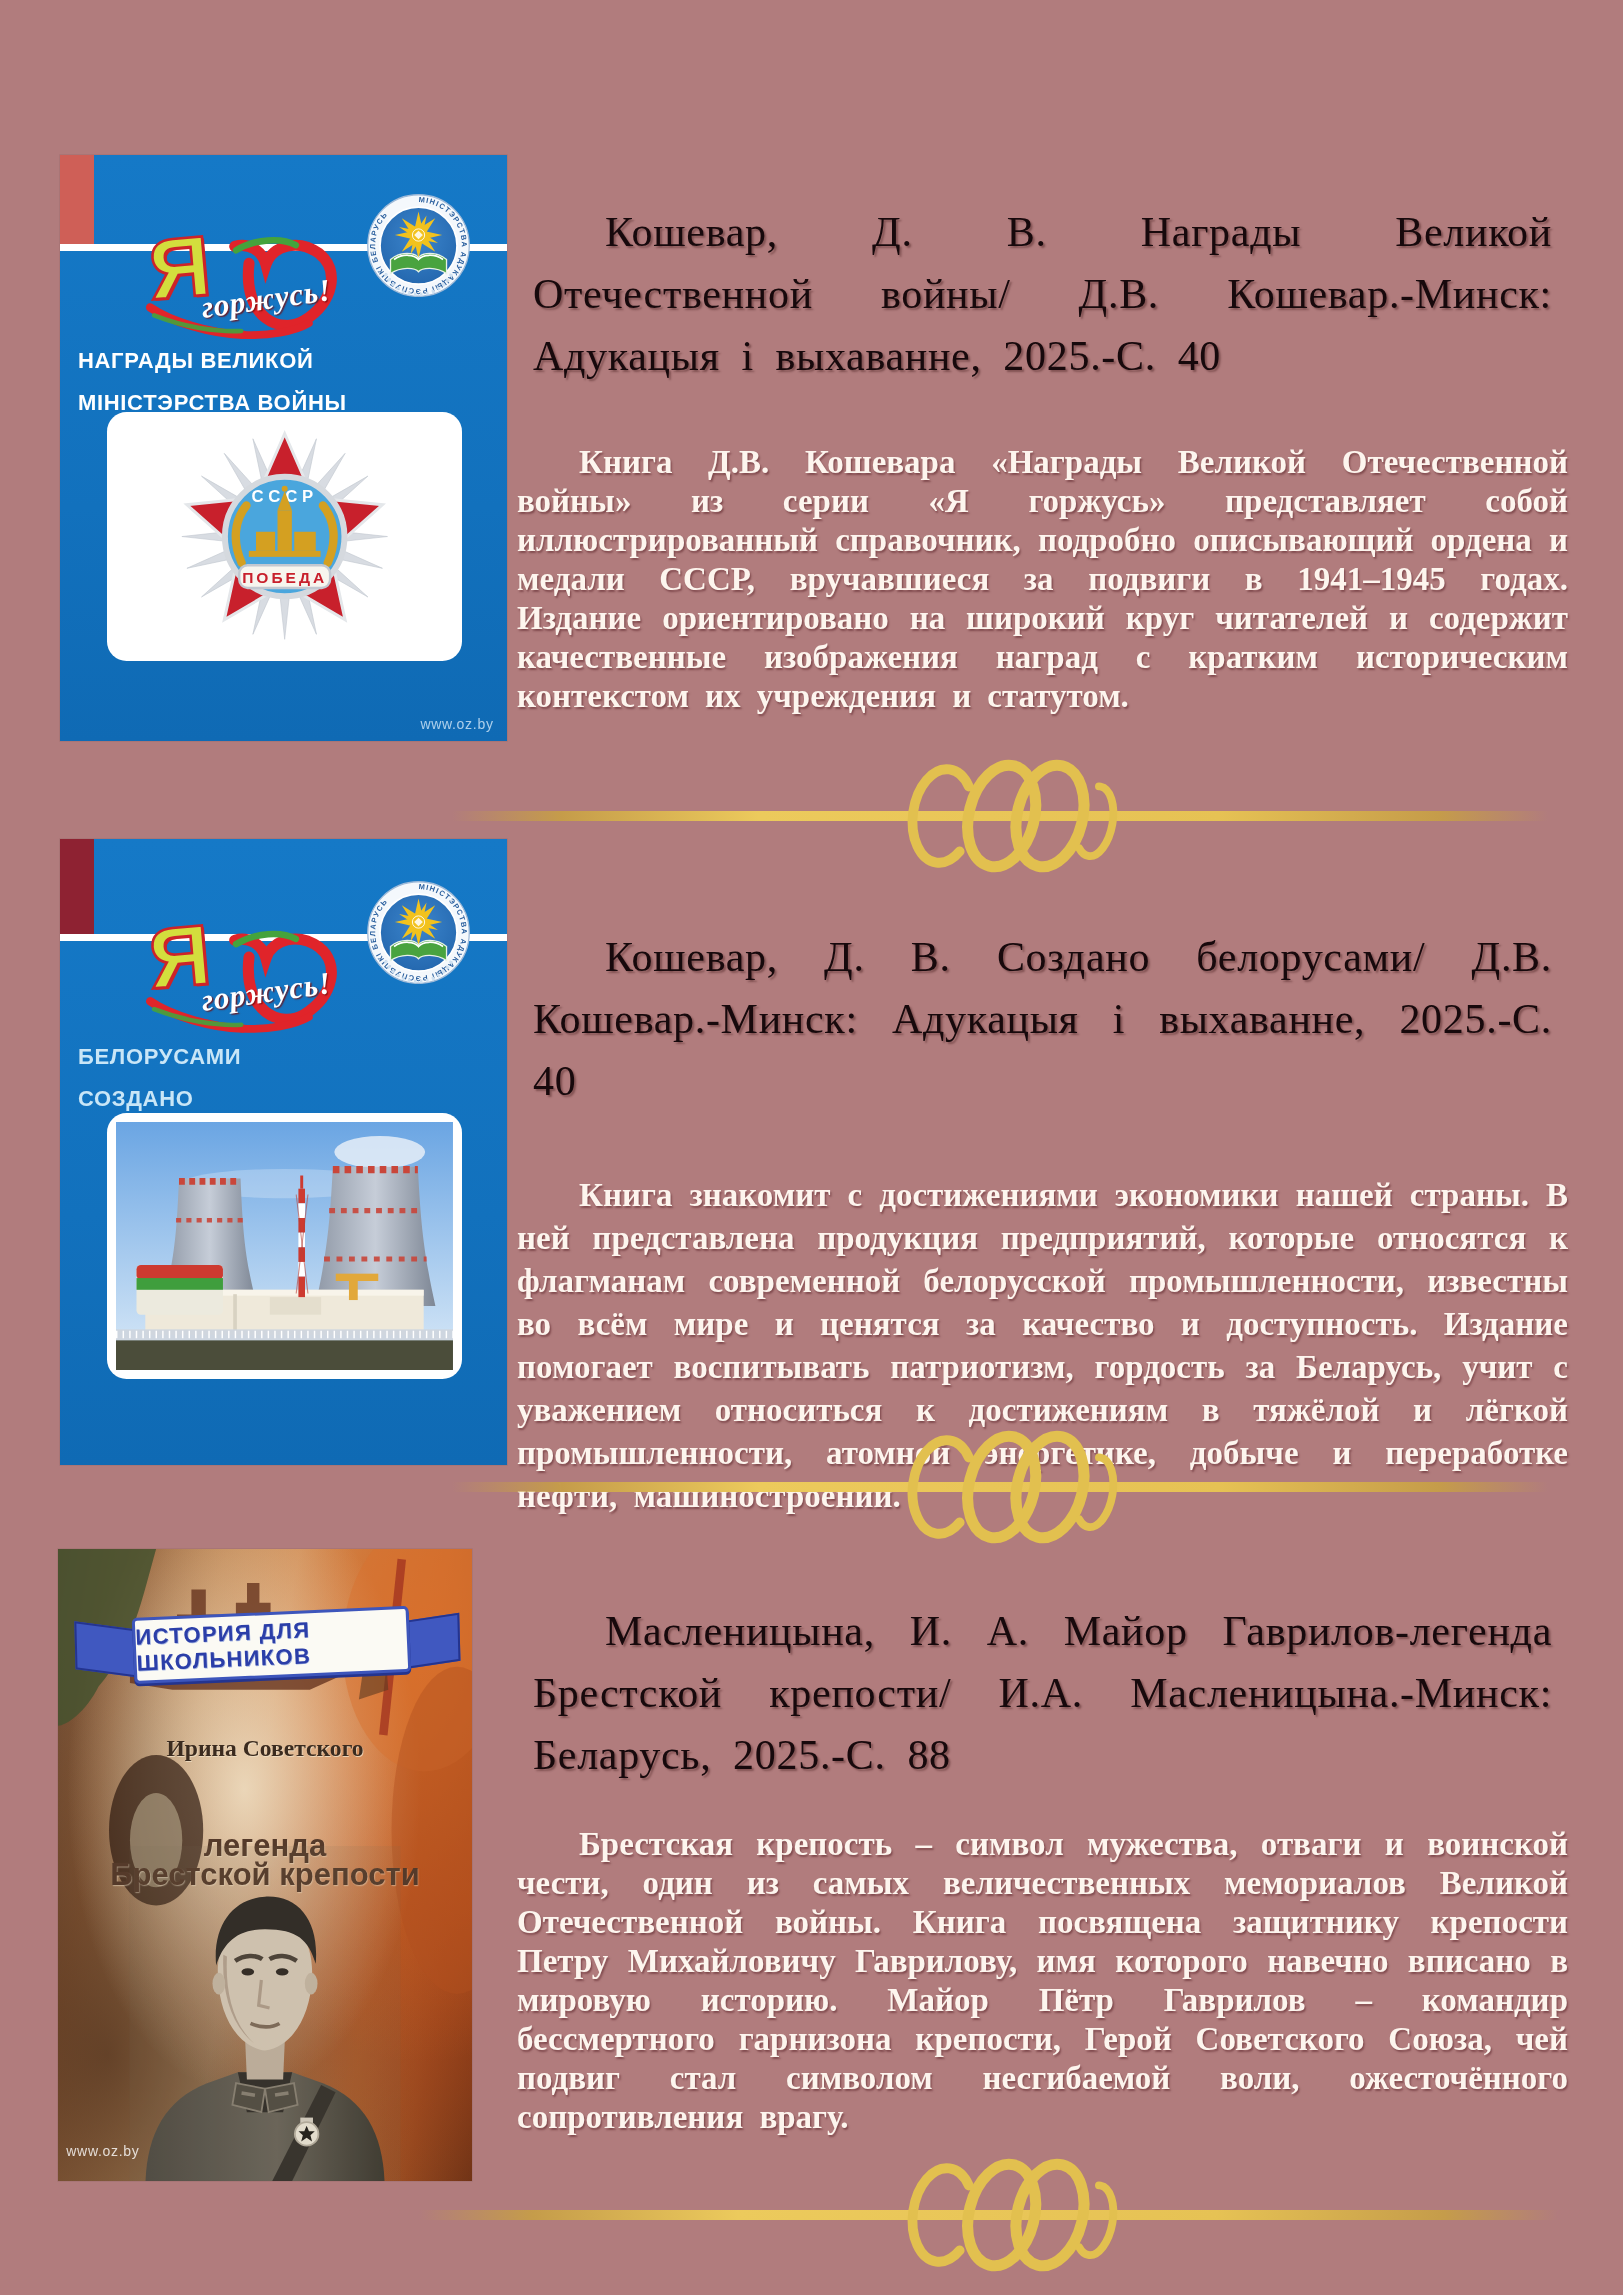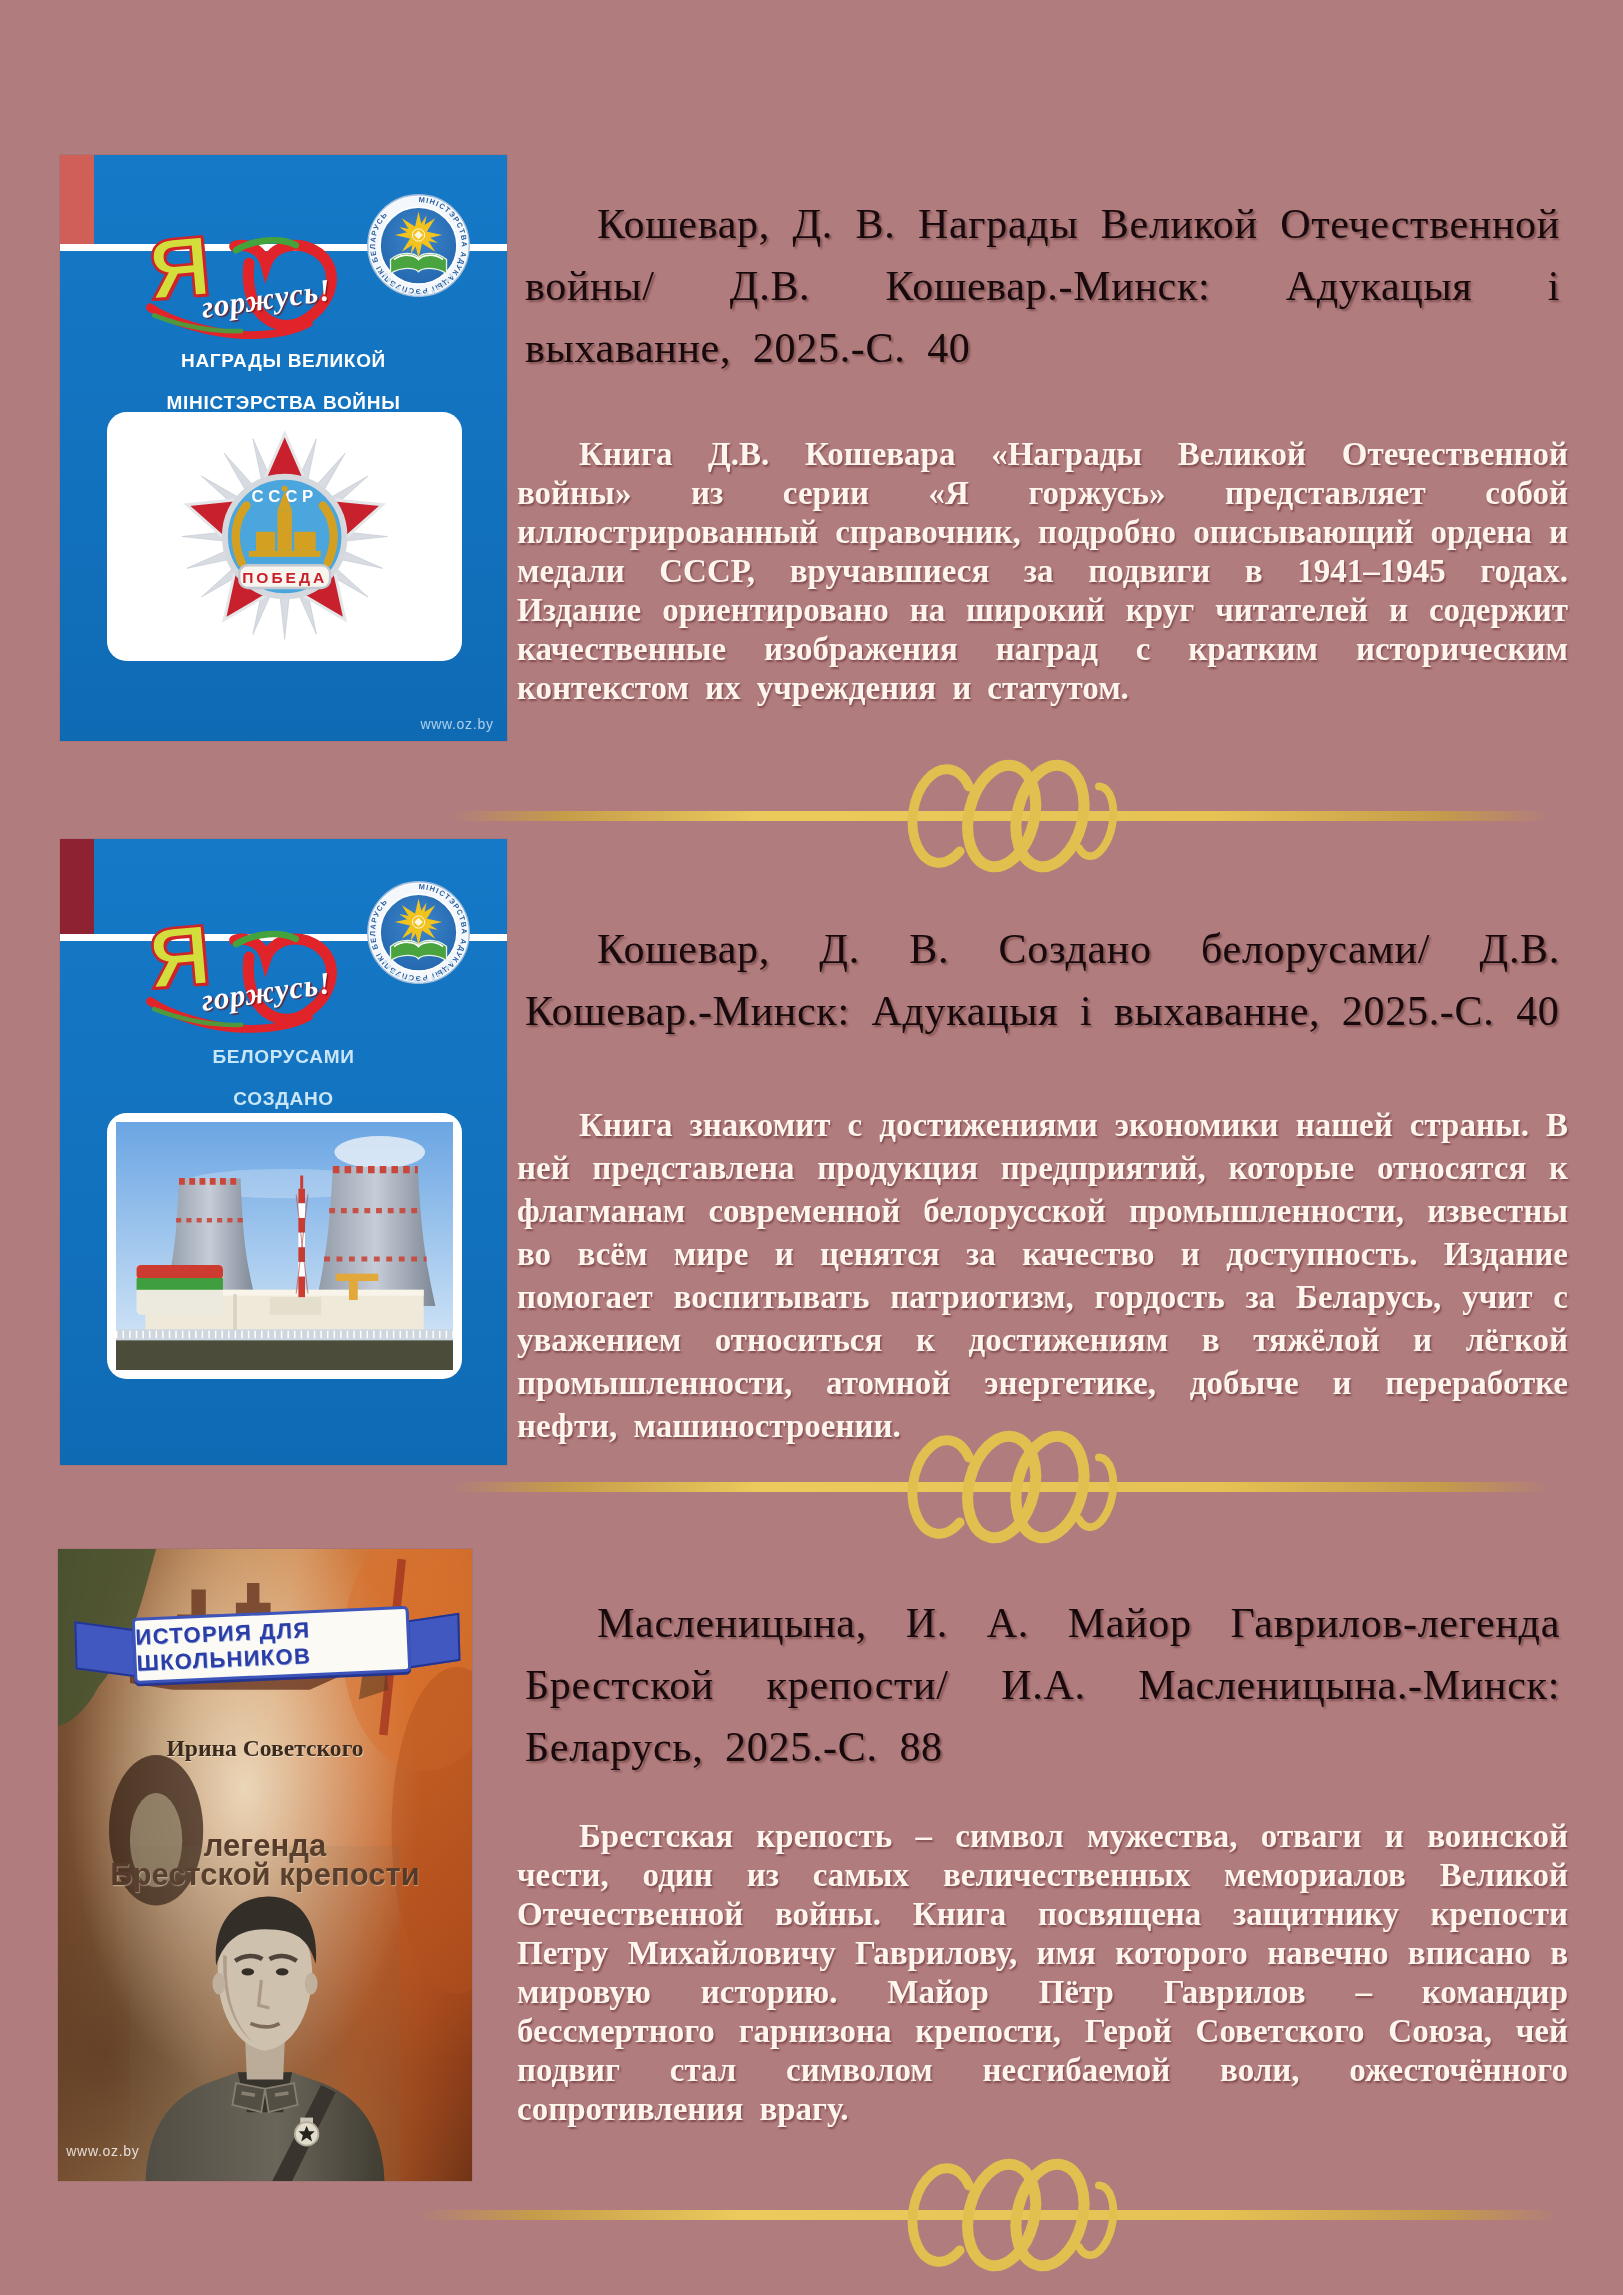--- a/index.html
+++ b/index.html
@@ -6,21 +6,21 @@
   .page{
     position:relative;
     width:1623px;height:2295px;
     background:#b17c7d;
     overflow:hidden;
     font-family:"Liberation Serif", serif;
   }
   
   .entry-text{position:absolute;left:517px;width:1051px;}
   .citation{
-    margin:8px;
+    margin:16px;
     font-size:42px;line-height:62px;
     letter-spacing:0.7px;word-spacing:10.5px;
     color:#17090c;
     text-align:justify;text-indent:72px;
     text-shadow:2px 2px 2px rgba(70,30,30,.45);
   }
   .description{
     margin:0;
     font-weight:bold;
     font-size:33px;line-height:39px;
@@ -56,23 +56,22 @@
     position:absolute;left:26%;top:44%;
     font-style:italic;font-weight:bold;
     font-size:31px;color:#ffffff;
     transform:rotate(-8deg);
     text-shadow:1.3px 1.3px 1.3px rgba(120,10,10,.8);
     letter-spacing:0.7px;
   }
   .emblem{position:absolute;left:68.5%;top:6.5%;width:23.5%;aspect-ratio:1/1;}
   .cover-title{
     position:absolute;left:4%;right:4%;top:31.5%;
-    text-align:center;
     font-family:"Liberation Sans",sans-serif;font-weight:bold;
-    font-size:19px;line-height:42px;letter-spacing:0.7px;
+    font-size:22px;line-height:42px;letter-spacing:0.7px;
   }
   .photo-box{
     position:absolute;left:10.5%;width:79.5%;top:43.8%;height:42.5%;
     background:#ffffff;border-radius:19.6px;
     display:flex;align-items:center;justify-content:center;
     overflow:hidden;
   }
   .photo-box svg{width:100%;height:100%;}
   .photo-box .pad{padding:9.2px;box-sizing:border-box;width:100%;height:100%;}
   .watermark{

